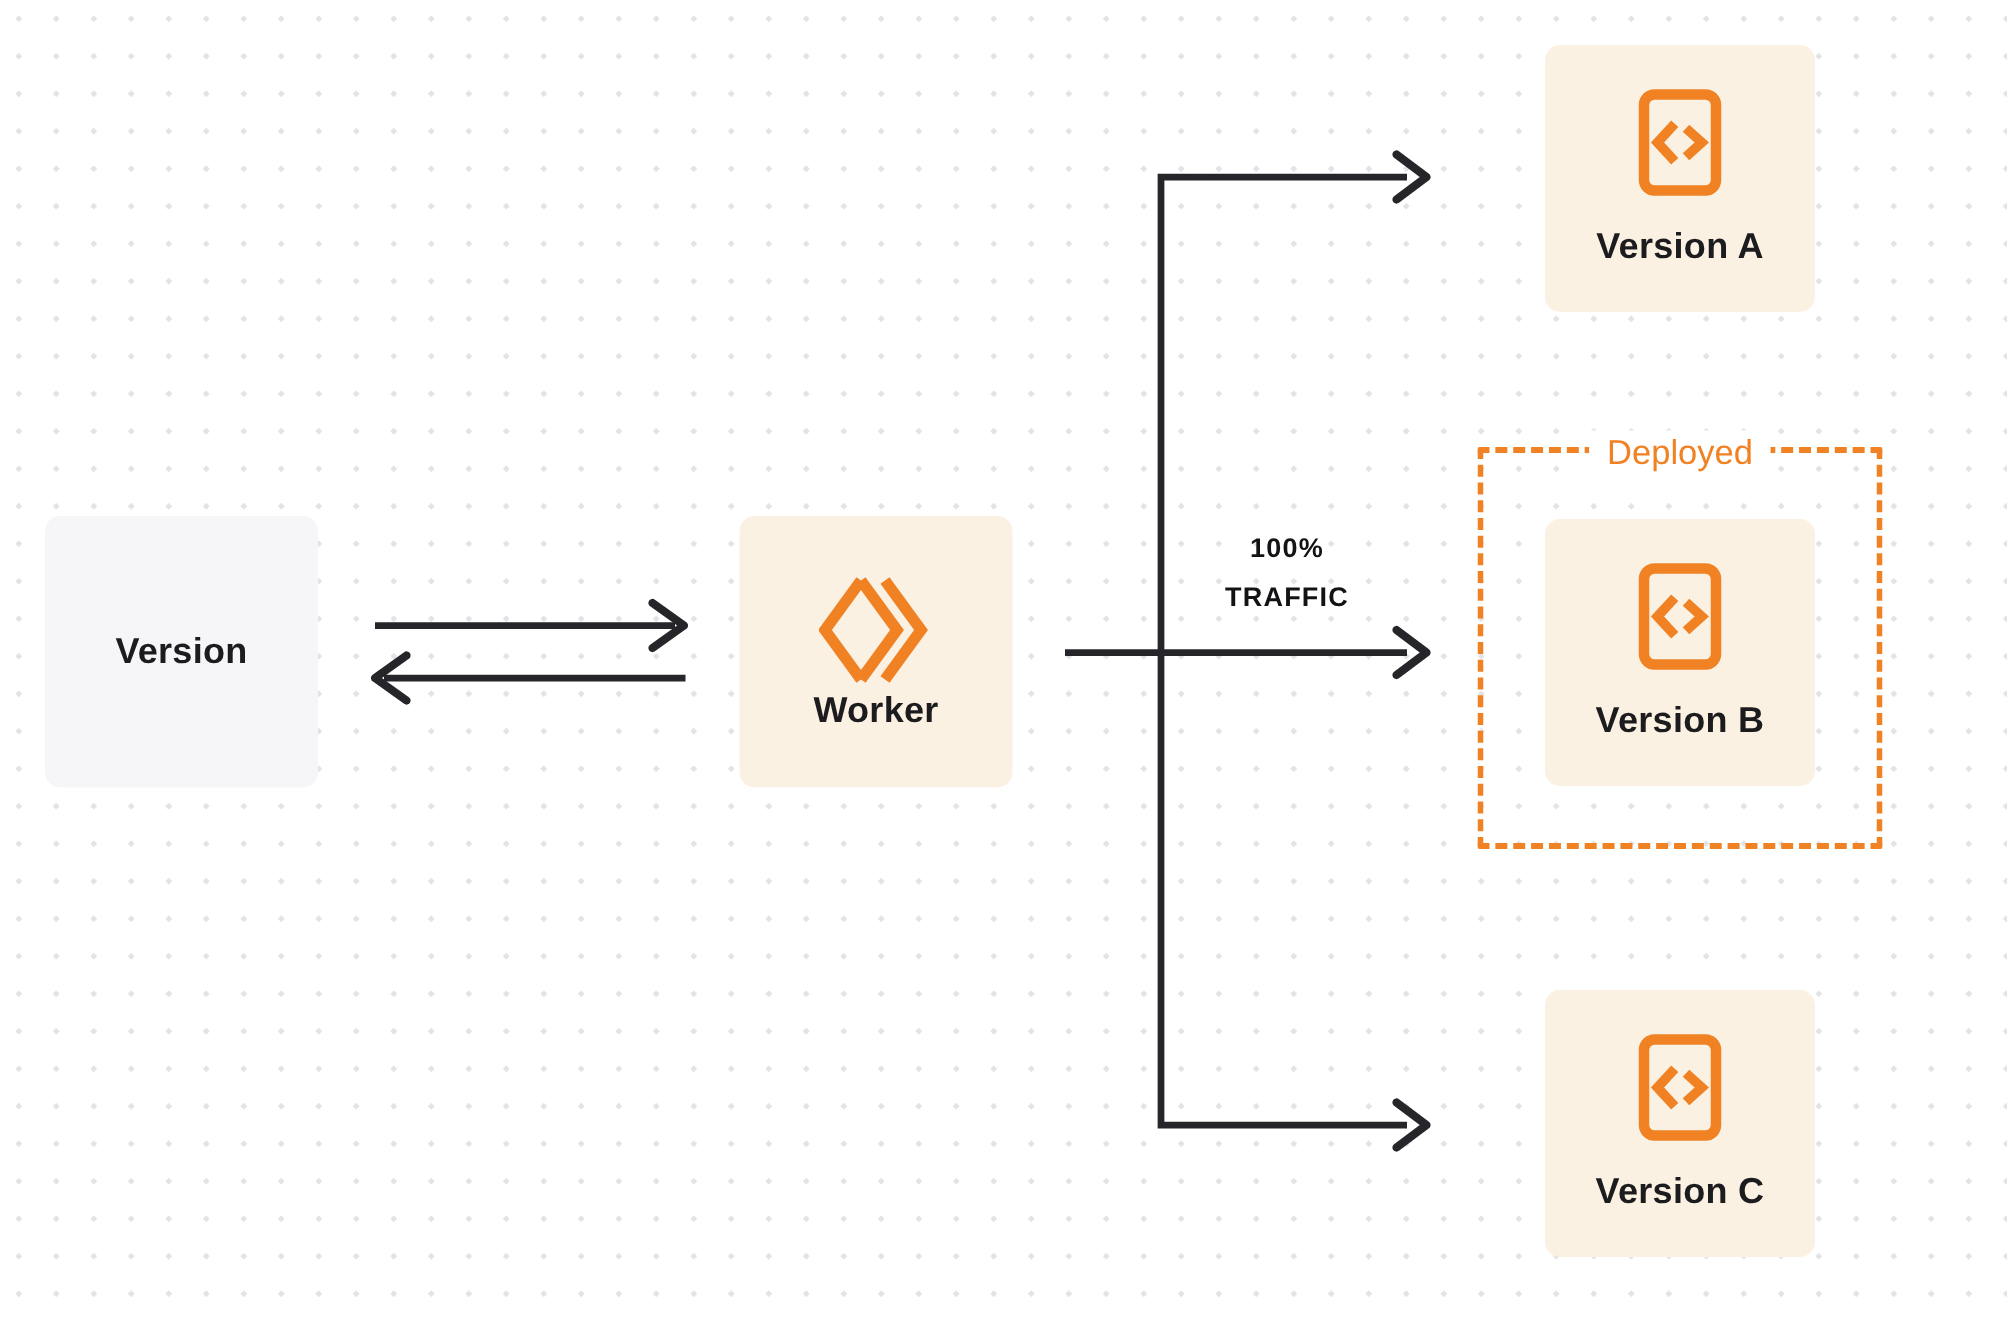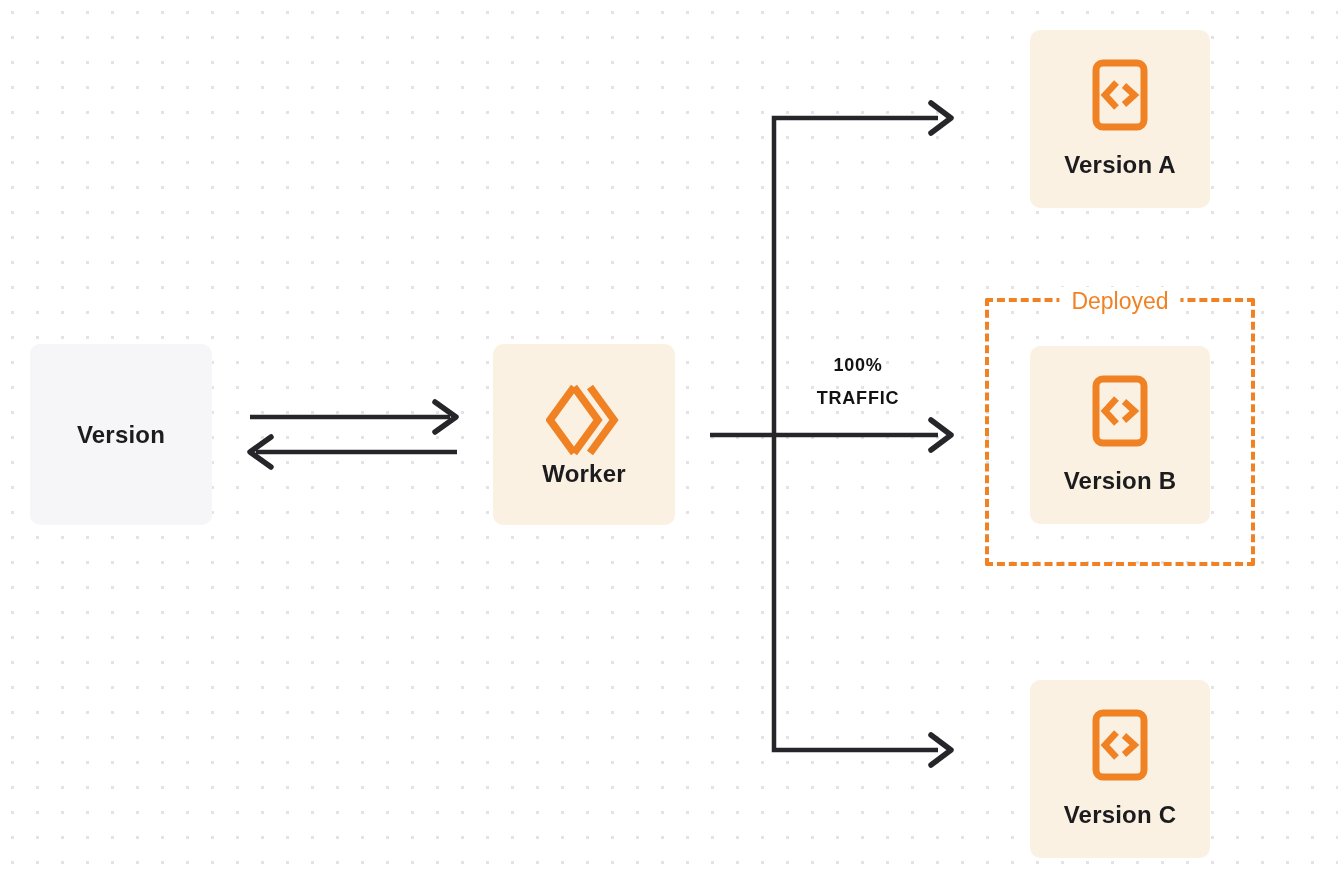--- a/index.html
+++ b/index.html
@@ -40,21 +40,21 @@
     background: #fbf1e3;
     gap: 1px;
   }
   .version-node {
     left: 1030px; width: 180px; height: 178px;
     background: #fbf1e3;
     gap: 20px;
   }
   .version-a { top: 30px; }
   .version-b { top: 346px; }
-  .version-c { top: 680px; text-align: right; }
+  .version-c { top: 660px; text-align: right; }
 
   .deployed-group {
     position: absolute;
     left: 985px; top: 298px; width: 270px; height: 268px;
     border: 4px dashed #f08224;
     border-radius: 2px;
     z-index: 1;
   }
   .deployed-label {
     position: absolute;

